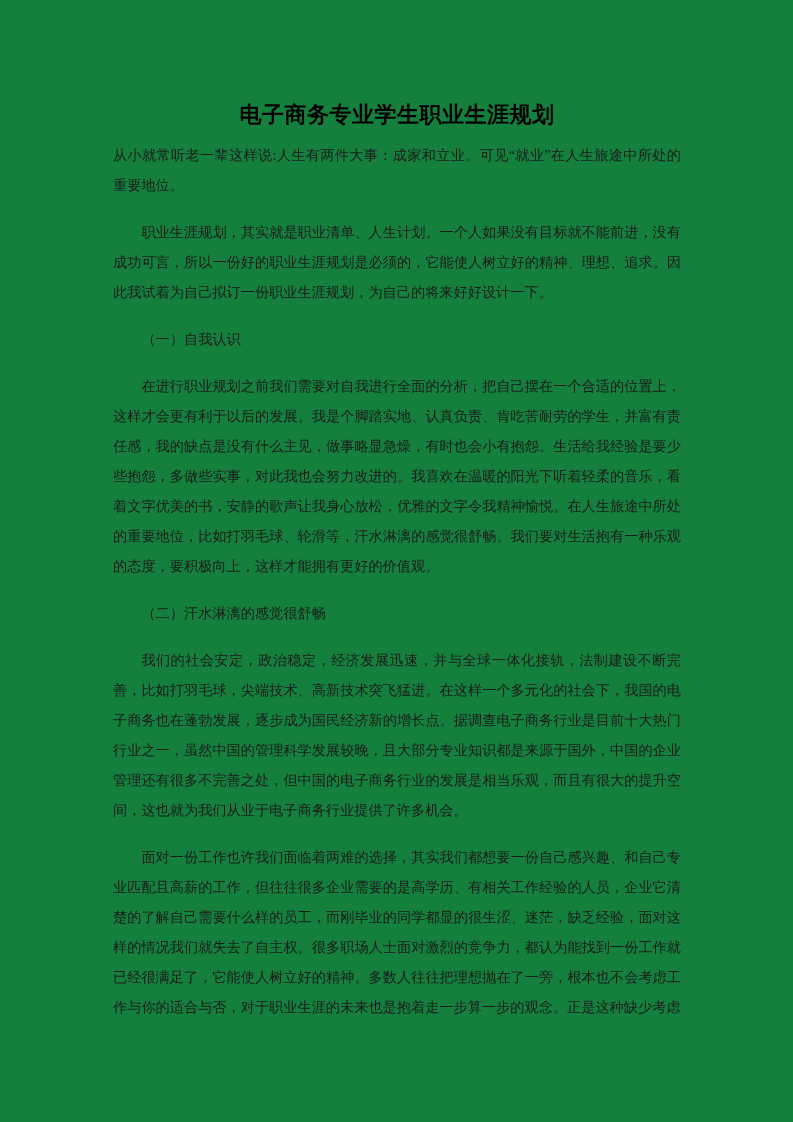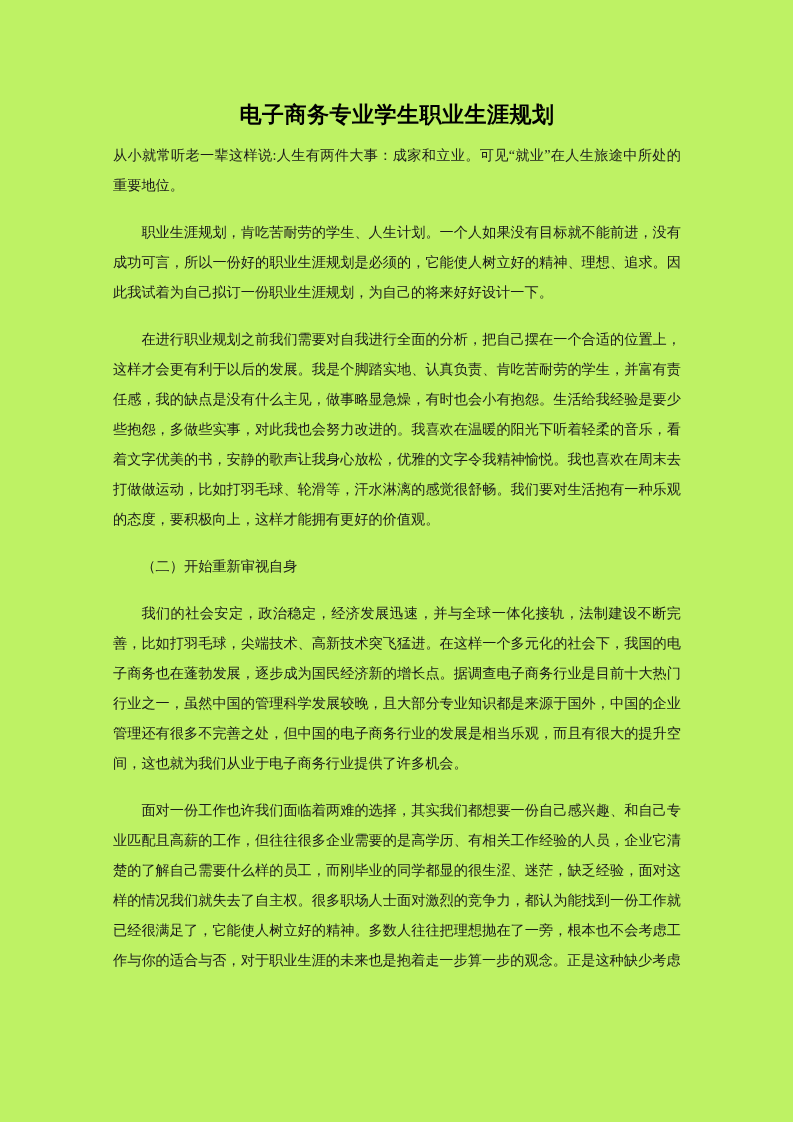--- a/index.html
+++ b/index.html
@@ -11,21 +11,21 @@
     width: 793px;
     height: 1122px;
     overflow: hidden;
     font-family: "Liberation Serif", "DejaVu Serif", serif;
   }
   .page {
     box-sizing: border-box;
     width: 793px;
     height: 1122px;
     padding: 101px 112px 0 113px;
-    background: #bef264;
+    background: #15803d;
   }
   .doc-title {
     margin: 0 0 11px 0;
     font-size: 22px;
     line-height: 28px;
     font-weight: bold;
     text-align: center;
     color: #000000;
     letter-spacing: 0.5px;
   }
@@ -45,19 +45,20 @@
     text-align: left;
   }
 </style>
 </head>
 <body>
 
 <div class="page">
   <h1 class="doc-title">电子商务专业学生职业生涯规划</h1>
   <div id="paragraphs">
       <p class="para no-indent">从小就常听老一辈这样说:人生有两件大事：成家和立业。可见“就业”在人生旅途中所处的重要地位。</p>
-      <p class="para">职业生涯规划，肯吃苦耐劳的学生、人生计划。一个人如果没有目标就不能前进，没有成功可言，所以一份好的职业生涯规划是必须的，它能使人树立好的精神、理想、追求。因此我试着为自己拟订一份职业生涯规划，为自己的将来好好设计一下。</p>
-      <p class="para">在进行职业规划之前我们需要对自我进行全面的分析，把自己摆在一个合适的位置上，这样才会更有利于以后的发展。我是个脚踏实地、认真负责、肯吃苦耐劳的学生，并富有责任感，我的缺点是没有什么主见，做事略显急燥，有时也会小有抱怨。生活给我经验是要少些抱怨，多做些实事，对此我也会努力改进的。我喜欢在温暖的阳光下听着轻柔的音乐，看着文字优美的书，安静的歌声让我身心放松，优雅的文字令我精神愉悦。我也喜欢在周末去打做做运动，比如打羽毛球、轮滑等，汗水淋漓的感觉很舒畅。我们要对生活抱有一种乐观的态度，要积极向上，这样才能拥有更好的价值观。</p>
-      <p class="para heading">（二）开始重新审视自身</p>
+      <p class="para">职业生涯规划，其实就是职业清单、人生计划。一个人如果没有目标就不能前进，没有成功可言，所以一份好的职业生涯规划是必须的，它能使人树立好的精神、理想、追求。因此我试着为自己拟订一份职业生涯规划，为自己的将来好好设计一下。</p>
+      <p class="para heading">（一）自我认识</p>
+      <p class="para">在进行职业规划之前我们需要对自我进行全面的分析，把自己摆在一个合适的位置上，这样才会更有利于以后的发展。我是个脚踏实地、认真负责、肯吃苦耐劳的学生，并富有责任感，我的缺点是没有什么主见，做事略显急燥，有时也会小有抱怨。生活给我经验是要少些抱怨，多做些实事，对此我也会努力改进的。我喜欢在温暖的阳光下听着轻柔的音乐，看着文字优美的书，安静的歌声让我身心放松，优雅的文字令我精神愉悦。在人生旅途中所处的重要地位，比如打羽毛球、轮滑等，汗水淋漓的感觉很舒畅。我们要对生活抱有一种乐观的态度，要积极向上，这样才能拥有更好的价值观。</p>
+      <p class="para heading">（二）汗水淋漓的感觉很舒畅</p>
       <p class="para">我们的社会安定，政治稳定，经济发展迅速，并与全球一体化接轨，法制建设不断完善，比如打羽毛球，尖端技术、高新技术突飞猛进。在这样一个多元化的社会下，我国的电子商务也在蓬勃发展，逐步成为国民经济新的增长点。据调查电子商务行业是目前十大热门行业之一，虽然中国的管理科学发展较晚，且大部分专业知识都是来源于国外，中国的企业管理还有很多不完善之处，但中国的电子商务行业的发展是相当乐观，而且有很大的提升空间，这也就为我们从业于电子商务行业提供了许多机会。</p>
       <p class="para">面对一份工作也许我们面临着两难的选择，其实我们都想要一份自己感兴趣、和自己专业匹配且高薪的工作，但往往很多企业需要的是高学历、有相关工作经验的人员，企业它清楚的了解自己需要什么样的员工，而刚毕业的同学都显的很生涩、迷茫，缺乏经验，面对这样的情况我们就失去了自主权。很多职场人士面对激烈的竞争力，都认为能找到一份工作就已经很满足了，它能使人树立好的精神。多数人往往把理想抛在了一旁，根本也不会考虑工作与你的适合与否，对于职业生涯的未来也是抱着走一步算一步的观念。正是这种缺少考虑</p>
     </div>
 </div>
 
 </body></html>

